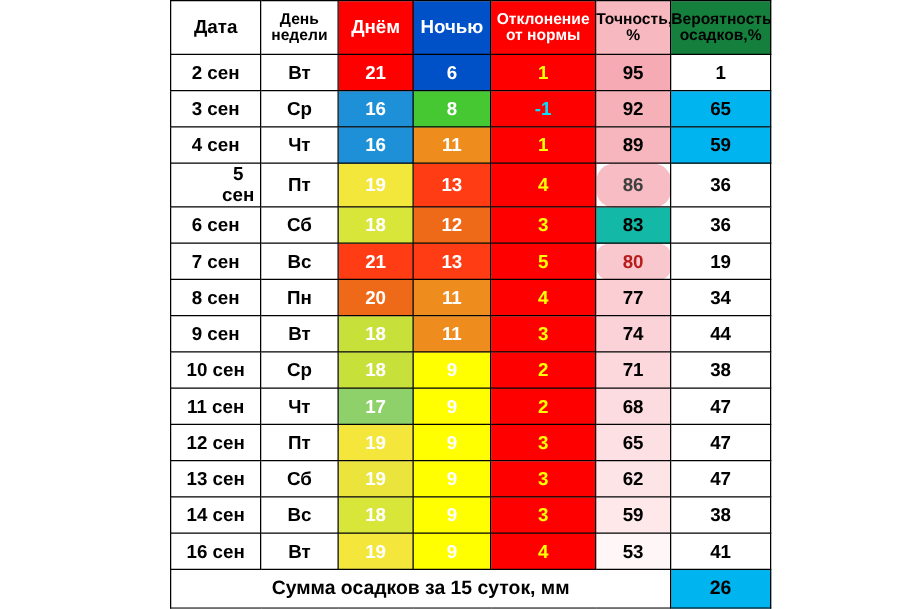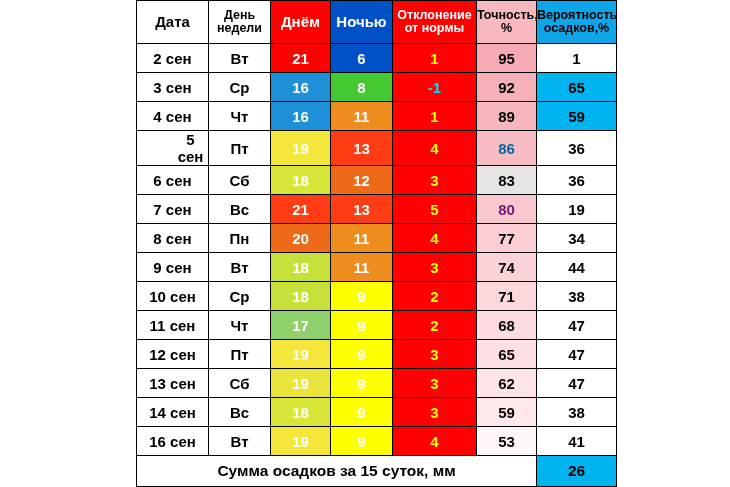--- a/index.html
+++ b/index.html
@@ -87,21 +87,21 @@
         <col class="c-prec">
     </colgroup>
     <thead>
       <tr>
         <th style="background: rgb(255, 255, 255);">Дата</th>
         <th class="small" style="background: rgb(255, 255, 255);">День недели</th>
         <th class="white-on-color" style="background: rgb(255, 0, 0);">Днём</th>
         <th class="white-on-color" style="background: rgb(0, 80, 200);">Ночью</th>
         <th class="small white-on-color" style="background: rgb(255, 0, 0);">Отклонение от нормы</th>
         <th class="small" style="background: rgb(248, 184, 192);">Точность, %</th>
-        <th class="small" style="background: #0ea5e9; text-align: center;">Вероятность осадков,%</th>
+        <th class="small" style="background: #15803d; text-align: center;">Вероятность осадков,%</th>
       </tr>
     </thead>
     <tbody id="tbody">
         <tr>
           <td class="date" style="background: rgb(255, 255, 255); color: rgb(0, 0, 0);">2 сен</td>
           <td class="dow" style="background: rgb(255, 255, 255); color: rgb(0, 0, 0);">Вт</td>
           <td style="background: rgb(255, 0, 0); color: rgb(255, 255, 255);">21</td>
           <td style="background: rgb(0, 80, 200); color: rgb(255, 255, 255);">6</td>
           <td style="background: rgb(255, 0, 0); color: rgb(255, 255, 0);">1</td>
           <td style="background: rgb(245, 170, 180); color: rgb(0, 0, 0);">95</td>
@@ -124,39 +124,39 @@
           <td style="background: rgb(255, 0, 0); color: rgb(255, 255, 0);">1</td>
           <td style="background: rgb(247, 182, 190); color: rgb(0, 0, 0);">89</td>
           <td style="background: rgb(0, 180, 240); color: rgb(0, 0, 0);">59</td>
         </tr>
         <tr>
           <td class="date" style="background: rgb(255, 255, 255); color: rgb(0, 0, 0); padding-left: 36px;">5 сен</td>
           <td class="dow" style="background: rgb(255, 255, 255); color: rgb(0, 0, 0);">Пт</td>
           <td style="background: rgb(243, 231, 60); color: rgb(255, 255, 255);">19</td>
           <td style="background: rgb(255, 60, 20); color: rgb(255, 255, 255);">13</td>
           <td style="background: rgb(255, 0, 0); color: rgb(255, 255, 0);">4</td>
-          <td style="background: rgb(248, 188, 196); color: #0369a1;">86</td>
+          <td style="background: rgb(248, 188, 196); color: #404040; border-radius: 14px;">86</td>
           <td style="background: rgb(255, 255, 255); color: rgb(0, 0, 0);">36</td>
         </tr>
         <tr>
           <td class="date" style="background: rgb(255, 255, 255); color: rgb(0, 0, 0);">6 сен</td>
           <td class="dow" style="background: rgb(255, 255, 255); color: rgb(0, 0, 0);">Сб</td>
           <td style="background: rgb(216, 230, 58); color: rgb(255, 255, 255);">18</td>
           <td style="background: rgb(239, 106, 24); color: rgb(255, 255, 255);">12</td>
           <td style="background: rgb(255, 0, 0); color: rgb(255, 255, 0);">3</td>
-          <td style="background: #e5e5e5; color: rgb(0, 0, 0); margin-top: 40px;">83</td>
+          <td style="background: #14b8a6; color: rgb(0, 0, 0); margin-top: 40px;">83</td>
           <td style="background: rgb(255, 255, 255); color: rgb(0, 0, 0);">36</td>
         </tr>
         <tr>
           <td class="date" style="background: rgb(255, 255, 255); color: rgb(0, 0, 0);">7 сен</td>
           <td class="dow" style="background: rgb(255, 255, 255); color: rgb(0, 0, 0);">Вс</td>
           <td style="background: rgb(255, 60, 20); color: rgb(255, 255, 255);">21</td>
           <td style="background: rgb(255, 60, 20); color: rgb(255, 255, 255);">13</td>
           <td style="background: rgb(255, 0, 0); color: rgb(255, 255, 0);">5</td>
-          <td style="background: rgb(249, 200, 206); color: #701a75;">80</td>
+          <td style="background: rgb(249, 200, 206); color: #b91c1c; border-radius: 10px;">80</td>
           <td style="background: rgb(255, 255, 255); color: rgb(0, 0, 0);">19</td>
         </tr>
         <tr>
           <td class="date" style="background: rgb(255, 255, 255); color: rgb(0, 0, 0);">8 сен</td>
           <td class="dow" style="background: rgb(255, 255, 255); color: rgb(0, 0, 0);">Пн</td>
           <td style="background: rgb(239, 106, 24); color: rgb(255, 255, 255);">20</td>
           <td style="background: rgb(239, 140, 30); color: rgb(255, 255, 255);">11</td>
           <td style="background: rgb(255, 0, 0); color: rgb(255, 255, 0);">4</td>
           <td style="background: rgb(251, 206, 211); color: rgb(0, 0, 0);">77</td>
           <td style="background: rgb(255, 255, 255); color: rgb(0, 0, 0);">34</td>

